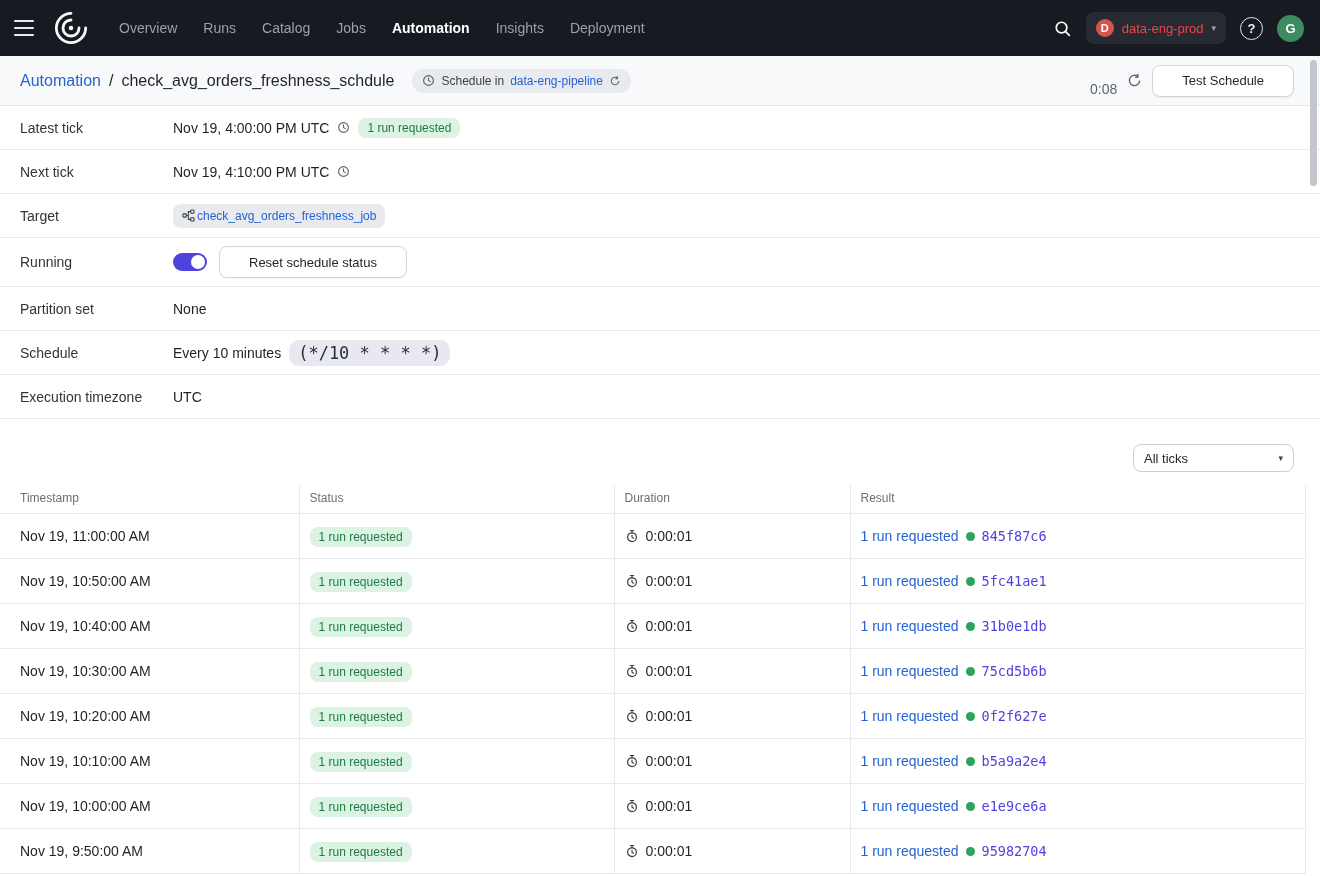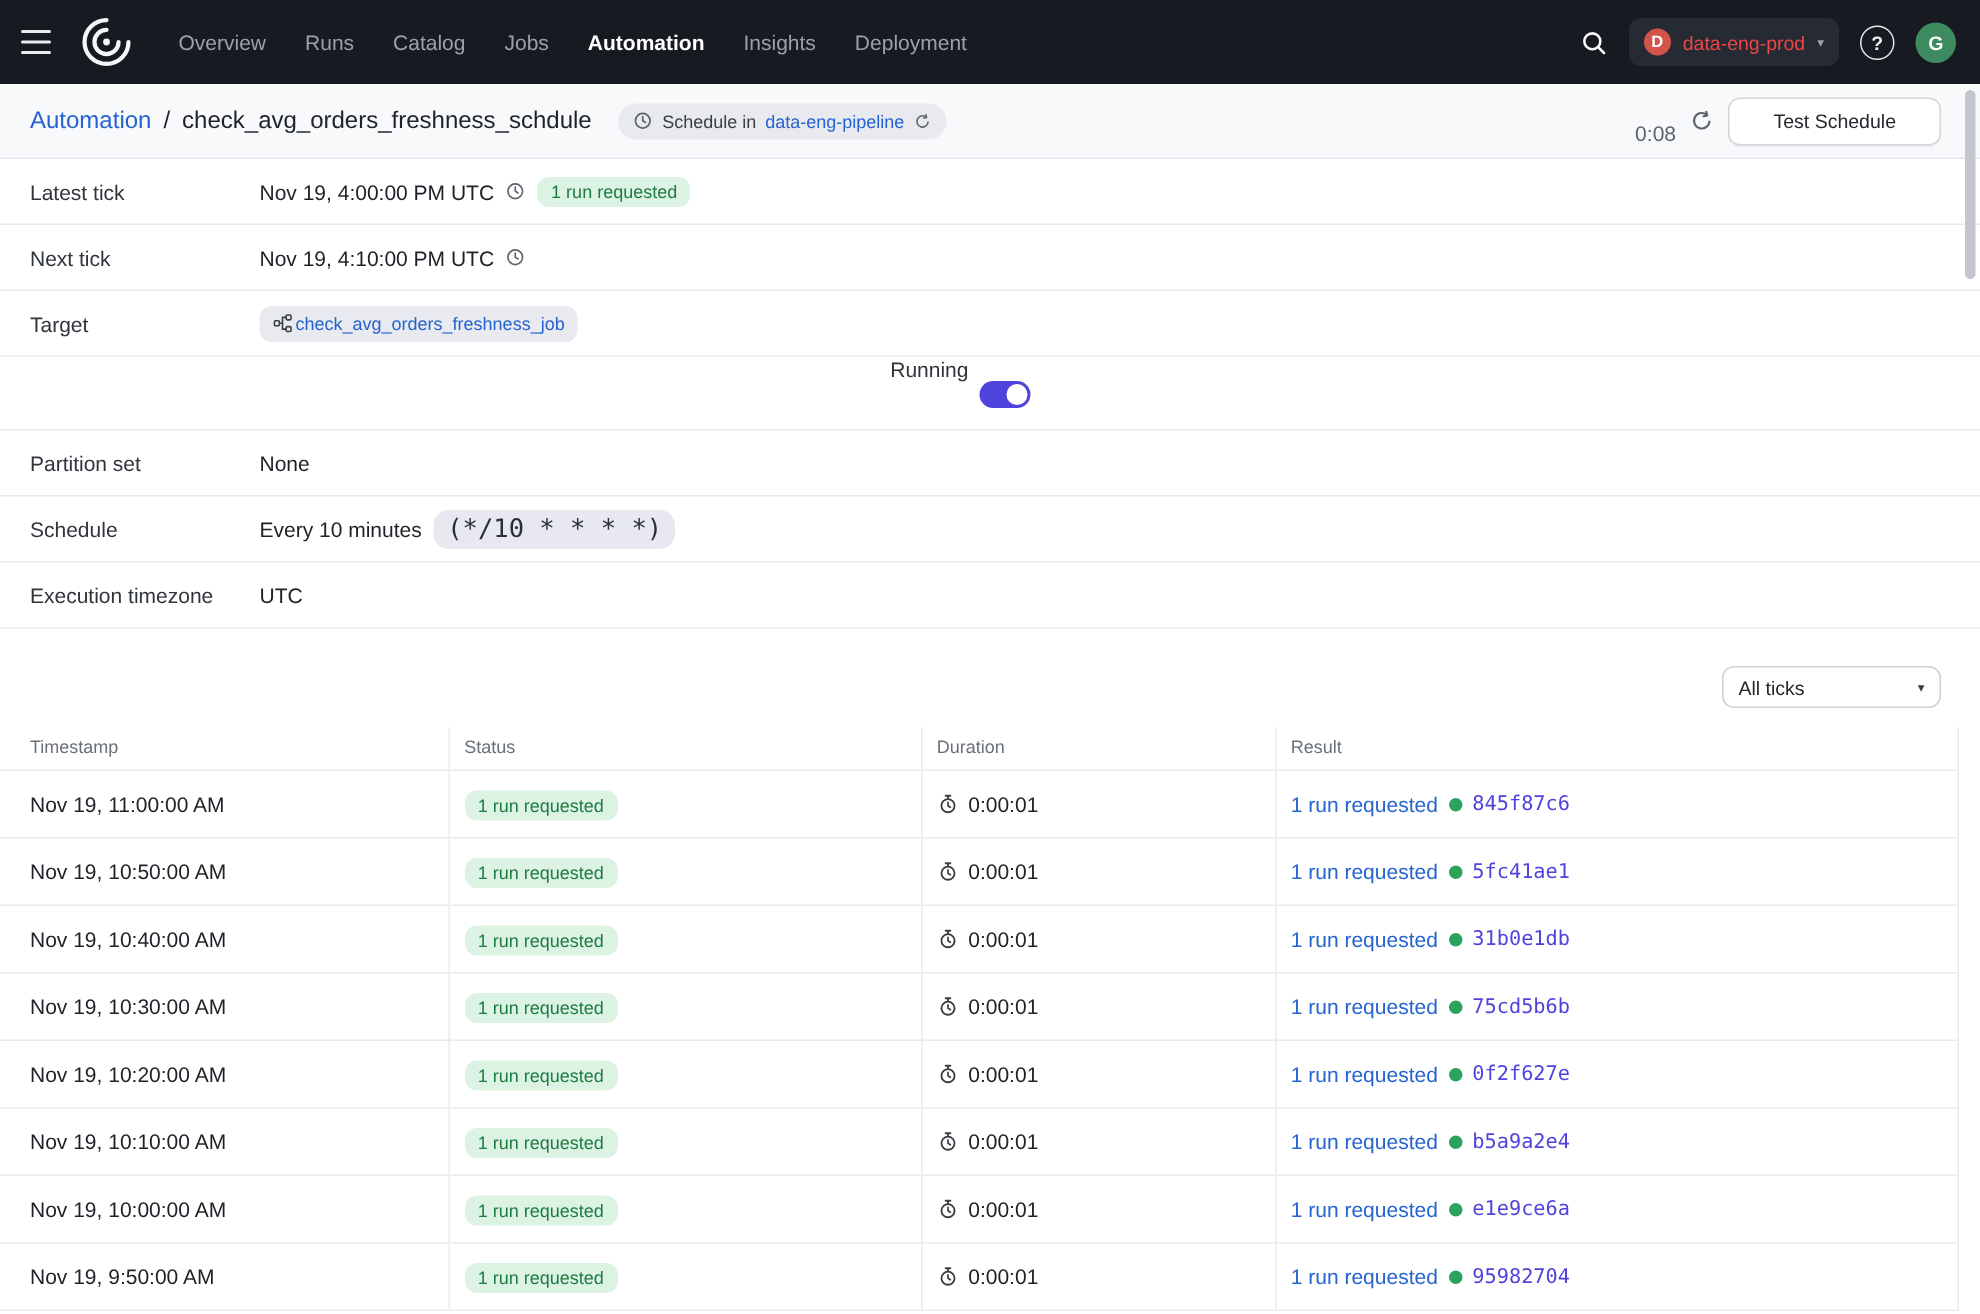--- a/index.html
+++ b/index.html
@@ -35,39 +35,39 @@
   .crumb-title { color: #1f2329; }
   .schedule-badge { margin-left: 10px; background: #e8eaef; border-radius: 12px; height: 24px; display: inline-flex; align-items: center; gap: 6px; padding: 0 10px; font-size: 12px; color: #3a3f46; }
   .schedule-badge .badge-link { color: #2563d0; cursor: pointer; }
   .muted-icon { color: #5d646c; display: flex; }
   .header-right { margin-left: auto; display: flex; align-items: center; gap: 10px; }
   .timer { color: #5d646c; font-size: 14px; margin-top: 16px; }
   .btn { background: #fff; border: 1px solid #d2d6dc; border-radius: 8px; height: 32px; padding: 0 29px; font-size: 13px; color: #23262c; cursor: pointer; font-family: inherit; box-shadow: 0 1px 1px rgba(0,0,0,0.05); }
 
   
   .detail-row { display: flex; align-items: center; min-height: 44px; border-bottom: 1px solid #e8eaed; padding-left: 20px; }
-  .detail-row.running { min-height: 49px; flex-direction: column; }
+  .detail-row.running { min-height: 49px; }
   .detail-label { width: 153px; flex: none; font-size: 14px; color: #30343b; }
   .detail-value { display: flex; align-items: center; gap: 8px; font-size: 14px; color: #1e2127; }
   .green-pill { background: #dcf2e3; color: #1c7c42; font-size: 12px; padding: 3px 9px; border-radius: 8px; white-space: nowrap; }
   .job-chip { background: #e8eaef; border-radius: 8px; height: 24px; display: inline-flex; align-items: center; gap: 2px; padding: 0 9px; cursor: pointer; }
   .chip-icon { color: #3a3f46; display: flex; }
   .chip-label { color: #2563d0; font-size: 12px; }
   .toggle { width: 34px; height: 18px; border-radius: 10px; background: #c6c9cf; position: relative; cursor: pointer; border: none; }
   .toggle.on { background: #4f43dd; }
   .toggle .knob { position: absolute; top: 2px; left: 2px; width: 14px; height: 14px; border-radius: 50%; background: #fff; }
   .toggle.on .knob { left: 18px; }
   .cron-pill { background: #e7e8f0; border-radius: 10px; padding: 3px 9px; font-family: "DejaVu Sans Mono", monospace; font-size: 17px; color: #2b2f36; }
 
   
   .tabs-row { display: flex; align-items: center; padding: 0 26px 0 20px; margin-top: 16px; height: 46px; }
   .tabs { display: flex; gap: 26px; align-self: stretch; align-items: flex-start; padding-top: 10px; }
   .tab { font-size: 14px; font-weight: 700; color: #23262c; cursor: pointer; padding-bottom: 10px; border-bottom: 2px solid transparent; }
   .tab.active { color: #2563d0; border-bottom-color: #2563d0; }
-  .filter-select { margin-left: auto; width: 146px; height: 28px; border: 1px solid #ccd0d6; border-radius: 8px; background: #fff; display: flex; align-items: center; justify-content: space-between; padding: 0 10px; font-size: 13px; color: #23262c; cursor: pointer; }
+  .filter-select { margin-left: auto; width: 161px; height: 28px; border: 1px solid #ccd0d6; border-radius: 8px; background: #fff; display: flex; align-items: center; justify-content: space-between; padding: 0 10px; font-size: 13px; color: #23262c; cursor: pointer; }
   .select-caret { font-size: 9px; color: #3a3f46; }
 
   
   .table-wrap { margin-top: 4px; margin-right: 14px; border-right: 1px solid #e8eaed; }
   table.tick-table { width: 100%; border-collapse: collapse; table-layout: fixed; }
   .tick-table th { font-size: 12px; font-weight: 400; color: #6a7077; text-align: left; padding: 6px 10px 8px; border-bottom: 1px solid #e8eaed; }
   .tick-table th + th, .tick-table td + td { border-left: 1px solid #e8eaed; }
   .tick-table td { height: 45px; padding: 0 10px; border-bottom: 1px solid #e8eaed; font-size: 14px; color: #1e2127; }
   .tick-table th:first-child, .tick-table td:first-child { padding-left: 20px; }
   .cell-flex { display: flex; align-items: center; gap: 7px; }
@@ -204,20 +204,21 @@
       </a>
     </div>
   </div>
 
   <div class="detail-row running">
     <div class="detail-label">Running</div>
     <div class="detail-value">
       <button class="toggle on">
           <span class="knob"></span>
         </button>
+      <button class="btn" style="margin-left:4px;">Reset schedule status</button>
     </div>
   </div>
 
   <div class="detail-row">
     <div class="detail-label">Partition set</div>
     <div class="detail-value">
       <span>None</span>
     </div>
   </div>
 

